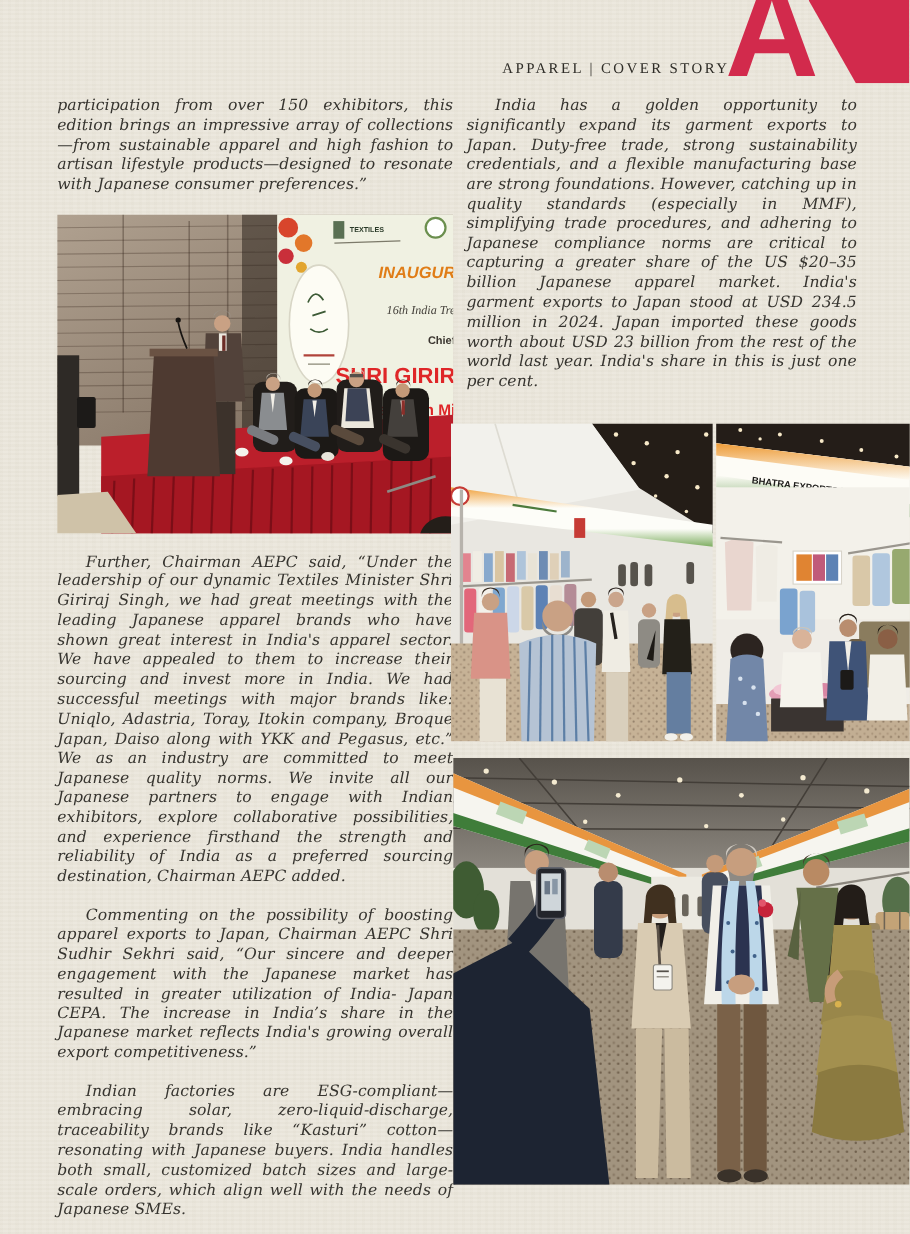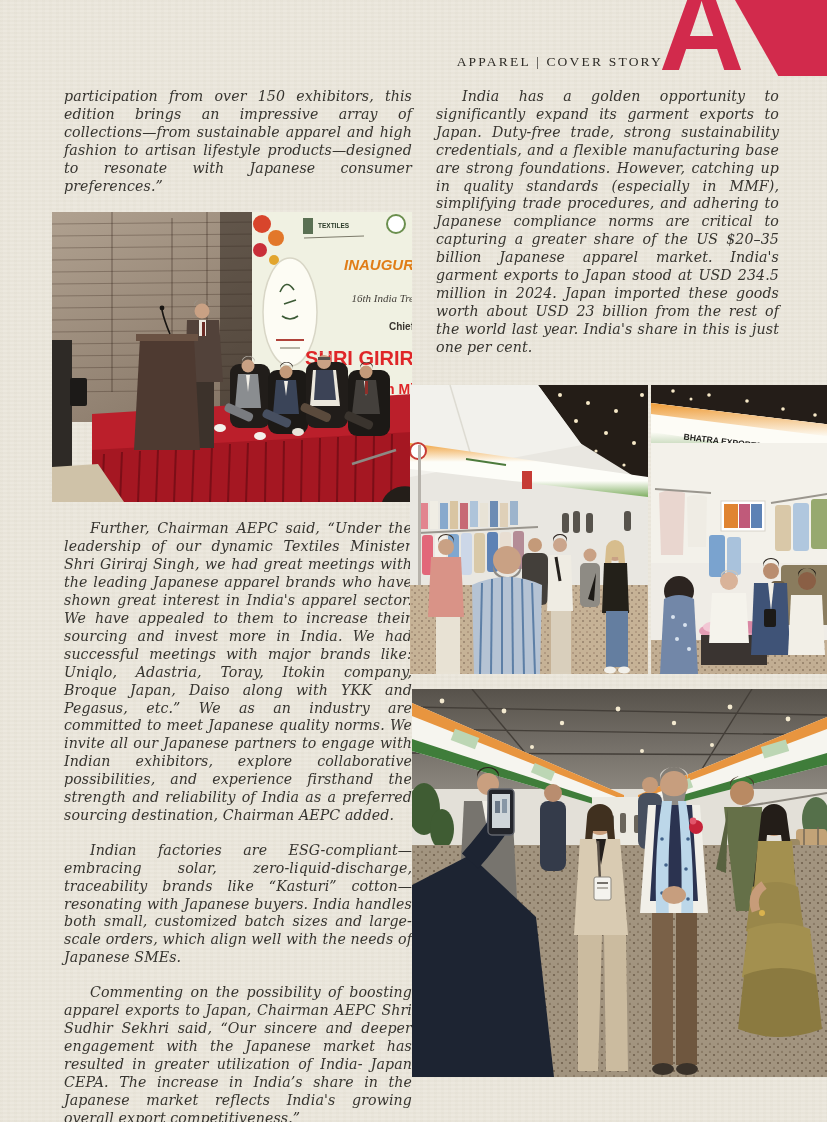--- a/index.html
+++ b/index.html
@@ -17,21 +17,21 @@
   .logo{position:absolute;top:0;right:0;width:168px;height:76px;overflow:hidden;}
   .logo-a{position:absolute;left:0;top:-30px;font-family:"Liberation Sans",sans-serif;
           font-weight:700;font-size:118px;line-height:1;color:#d22a4c;}
   .logo-rect{position:absolute;right:0;top:0;width:92px;height:76px;background:#d22a4c;
              clip-path:polygon(0% 0%,100% 0%,100% 100%,47% 100%);}
 
   
   .col{position:absolute;top:88px;}
   .col-left{left:52px;width:360px;}
   .col-right{left:420px;width:407px;}
-  .col p{margin:0 0 17px 12px;font-size:14.2px;font-style:italic;line-height:17.9px;
+  .col p{margin:0 0 17px 0;font-size:14.2px;font-style:italic;line-height:17.9px;
          color:#36342f;text-align:justify;letter-spacing:.1px;}
   .col p.indent{text-indent:26px;}
   .col-right p{padding-left:4px;padding-right:48px;}
 
   figure{margin:0;}
   .photo{display:block;}
   .ph1{margin:10px 0 18px 0;}
   .photo-row{display:flex;gap:3px;margin:28px 0 0 -10px;width:420px;}
   .ph4{margin:15px 0 0 -8px;}
 
@@ -185,22 +185,22 @@
             <polygon points="312,169 316,169 314,184" fill="#f2efe7"></polygon>
           <rect x="313" y="169" width="3" height="13" fill="#8d2f2a"></rect>
           <rect x="292" y="204" width="30" height="9" rx="4" fill="#3a342e" transform="rotate(24 307 208)"></rect>
         </g>
         <path d="M330,290 a24,22 0 0 1 46,0 z" fill="#241e19"></path>
         <line x1="300" y1="252" x2="344" y2="238" stroke="#8d8a84" stroke-width="2.5"></line>
       </svg>
     </figure>
 
     <p class="indent">Further, Chairman AEPC said, “Under the leadership of our dynamic Textiles Minister Shri Giriraj Singh, we had great meetings with the leading Japanese apparel brands who have shown great interest in India's apparel sector. We have appealed to them to increase their sourcing and invest more in India. We had successful meetings with major brands like: Uniqlo, Adastria, Toray, Itokin company, Broque Japan, Daiso along with YKK and Pegasus, etc.” We as an industry are committed to meet Japanese quality norms. We invite all our Japanese partners to engage with Indian exhibitors, explore collaborative possibilities, and experience firsthand the strength and reliability of India as a preferred sourcing destination, Chairman AEPC added.</p>
+    <p class="indent">Commenting on the possibility of boosting apparel exports to Japan, Chairman AEPC Shri Sudhir Sekhri said, “Our sincere and deeper engagement with the Japanese market has resulted in greater utilization of India- Japan CEPA. The increase in India’s share in the Japanese market reflects India's growing overall export competitiveness.”</p>
     <p class="indent">Indian factories are ESG-compliant—embracing solar, zero-liquid-discharge, traceability brands like “Kasturi” cotton—resonating with Japanese buyers. India handles both small, customized batch sizes and large-scale orders, which align well with the needs of Japanese SMEs.</p>
-    <p class="indent">Commenting on the possibility of boosting apparel exports to Japan, Chairman AEPC Shri Sudhir Sekhri said, “Our sincere and deeper engagement with the Japanese market has resulted in greater utilization of India- Japan CEPA. The increase in India’s share in the Japanese market reflects India's growing overall export competitiveness.”</p>
   </div>
 
   <div class="col col-right">
     <p class="indent">India has a golden opportunity to significantly expand its garment exports to Japan. Duty-free trade, strong sustainability credentials, and a flexible manufacturing base are strong foundations. However, catching up in quality standards (especially in MMF), simplifying trade procedures, and adhering to Japanese compliance norms are critical to capturing a greater share of the US $20–35 billion Japanese apparel market. India's garment exports to Japan stood at USD 234.5 million in 2024. Japan imported these goods worth about USD 23 billion from the rest of the world last year. India's share in this is just one per cent.</p>
 
     <div class="photo-row">
       <figure>
         <svg class="photo" width="238" height="289" viewBox="0 0 238 289">
           <defs>
             <pattern id="spk2" patternUnits="userSpaceOnUse" width="7" height="7">

